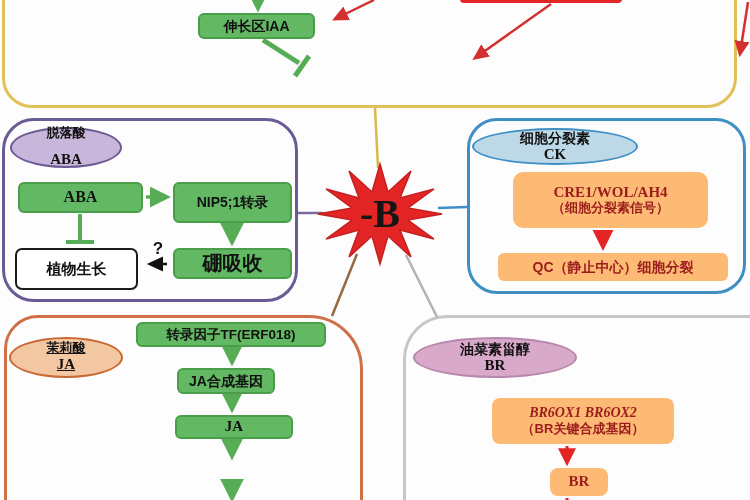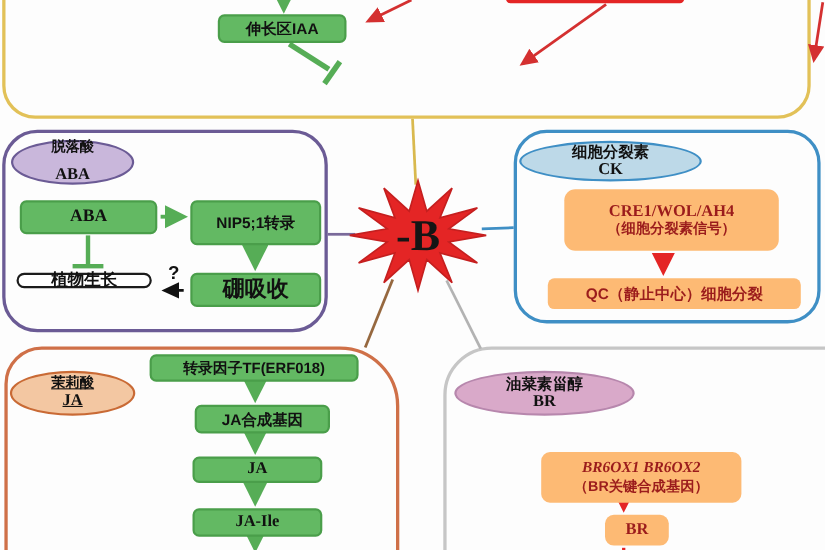--- a/index.html
+++ b/index.html
@@ -95,46 +95,45 @@
 
   <div class="node greenbox" style="left:198px;top:13px;width:117px;height:26px;">伸长区IAA</div>
   <div class="node" style="left:460px;top:-12px;width:162px;height:15px;background:#e42525;border-radius:4px;"></div>
 
   <div class="node ellipse el-aba" style="left:10px;top:127px;width:112px;height:41px;">
     <span>脱落酸</span>
     <span class="serif" style="font-size:15px;">ABA</span>
   </div>
   <div class="node greenbox serif" style="left:18px;top:182px;width:125px;height:31px;font-size:16px;">ABA</div>
   <div class="node greenbox" style="left:173px;top:182px;width:119px;height:41px;">NIP5;1转录</div>
-  <div class="node whitebox" style="left:15px;top:248px;width:123px;height:14px;">植物生长</div>
+  <div class="node whitebox" style="left:15px;top:248px;width:123px;height:42px;">植物生长</div>
   <div class="node greenbox" style="left:173px;top:248px;width:119px;height:31px;font-size:20px;">硼吸收</div>
   <div id="qmark">?</div>
 
   <div class="node ellipse el-ck" style="left:472px;top:128px;width:166px;height:37px;">
     <span style="font-size:14px;">细胞分裂素</span>
     <span class="serif" style="font-size:15px;">CK</span>
   </div>
   <div class="node redbox" style="left:513px;top:172px;width:195px;height:56px;border-radius:10px;">
     <span class="serif" style="font-size:15px;">CRE1/WOL/AH4</span>
     <span style="font-size:13px;">（细胞分裂素信号）</span>
   </div>
   <div class="node redbox" style="left:498px;top:253px;width:230px;height:28px;border-radius:6px;font-size:14px;">QC（静止中心）细胞分裂</div>
 
   <div class="node ellipse el-ja" style="left:9px;top:337px;width:114px;height:41px;">
     <span>茉莉酸</span>
     <span class="serif" style="font-size:15px;">JA</span>
   </div>
   <div class="node greenbox" style="left:136px;top:322px;width:190px;height:25px;font-size:13.5px;">转录因子TF(ERF018)</div>
-  <div class="node greenbox" style="left:177px;top:368px;width:123px;height:26px;">JA合成基因</div>
+  <div class="node greenbox" style="left:177px;top:368px;width:98px;height:26px;">JA合成基因</div>
   <div class="node greenbox serif" style="left:175px;top:415px;width:118px;height:24px;font-size:15px;">JA</div>
-  <div class="node greenbox serif" style="left:175px;top:462px;width:118px;height:26px;font-size:15px;">JA-Ile</div>
 
   <div class="node ellipse el-br" style="left:413px;top:337px;width:164px;height:41px;">
     <span style="font-size:14px;">油菜素甾醇</span>
     <span class="serif" style="font-size:15px;">BR</span>
   </div>
-  <div class="node redbox" style="left:492px;top:411px;width:182px;height:46px;">
+  <div class="node redbox" style="left:492px;top:398px;width:182px;height:46px;">
     <span class="serif italic" style="font-size:14px;">BR6OX1 BR6OX2</span>
     <span style="font-size:13px;">（BR关键合成基因）</span>
   </div>
   <div class="node redbox serif" style="left:550px;top:468px;width:58px;height:28px;font-size:15px;">BR</div>
 
 </div>
 
 </body></html>

